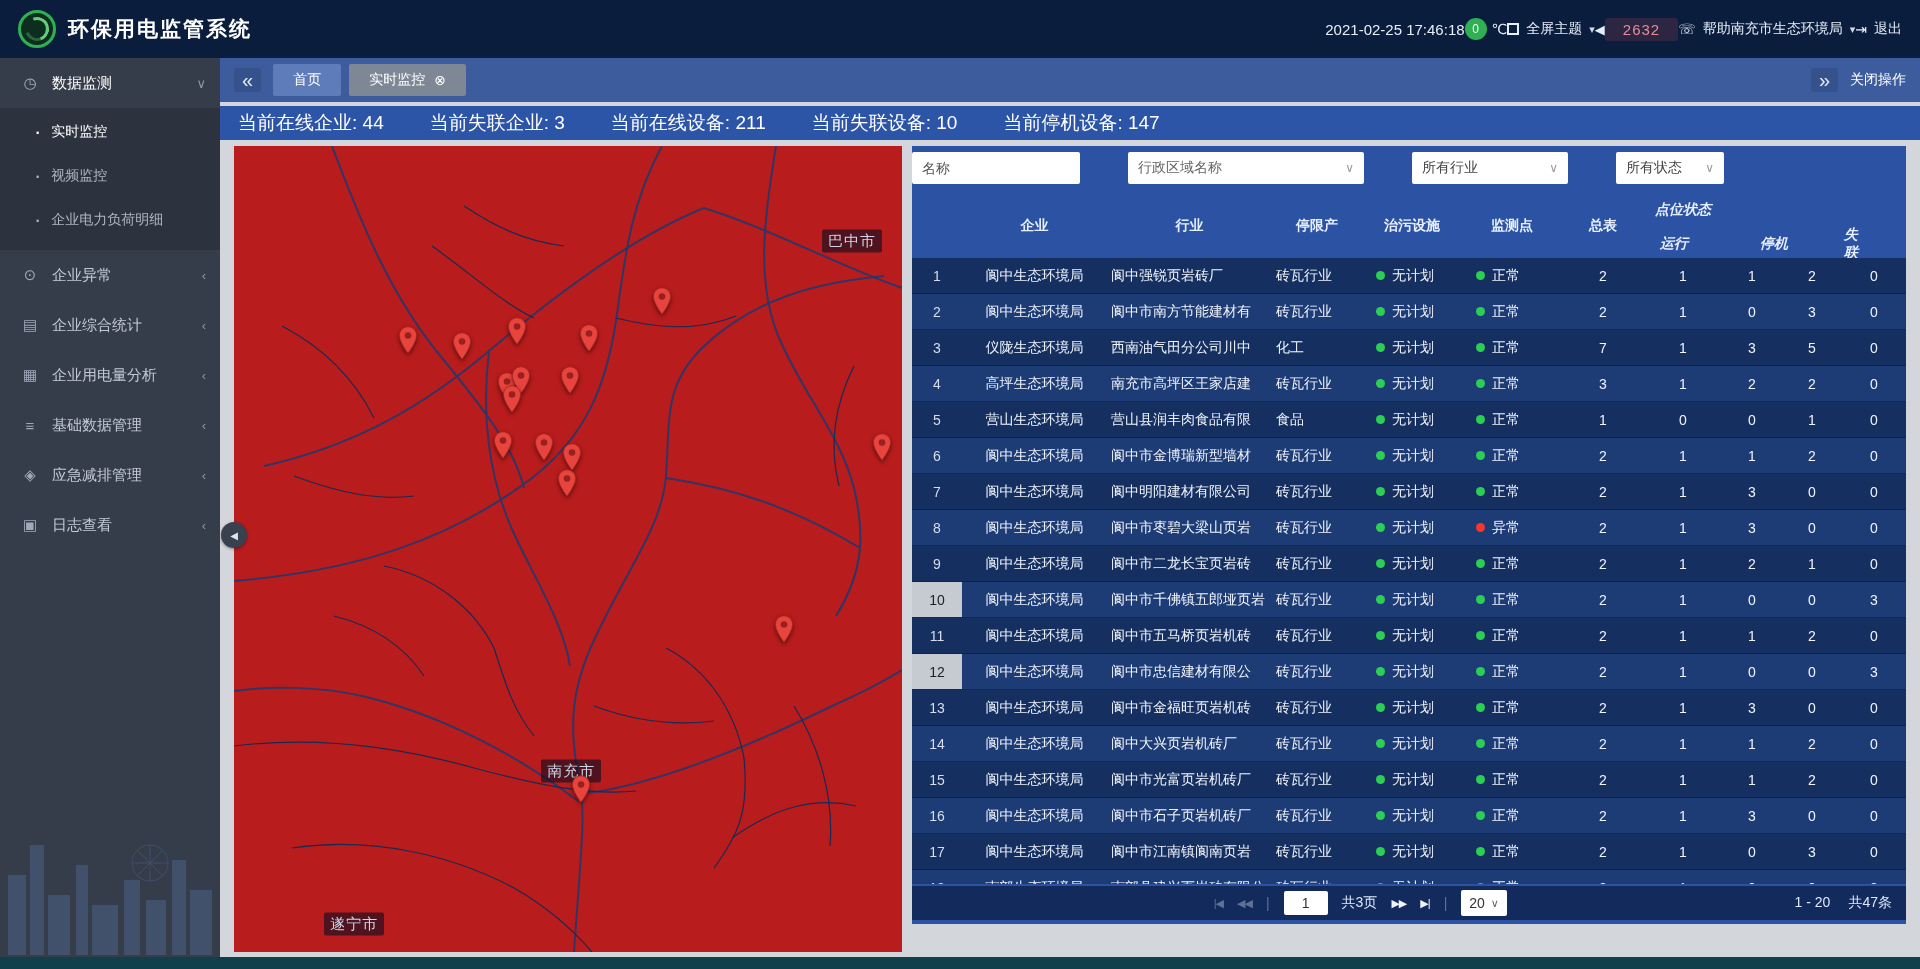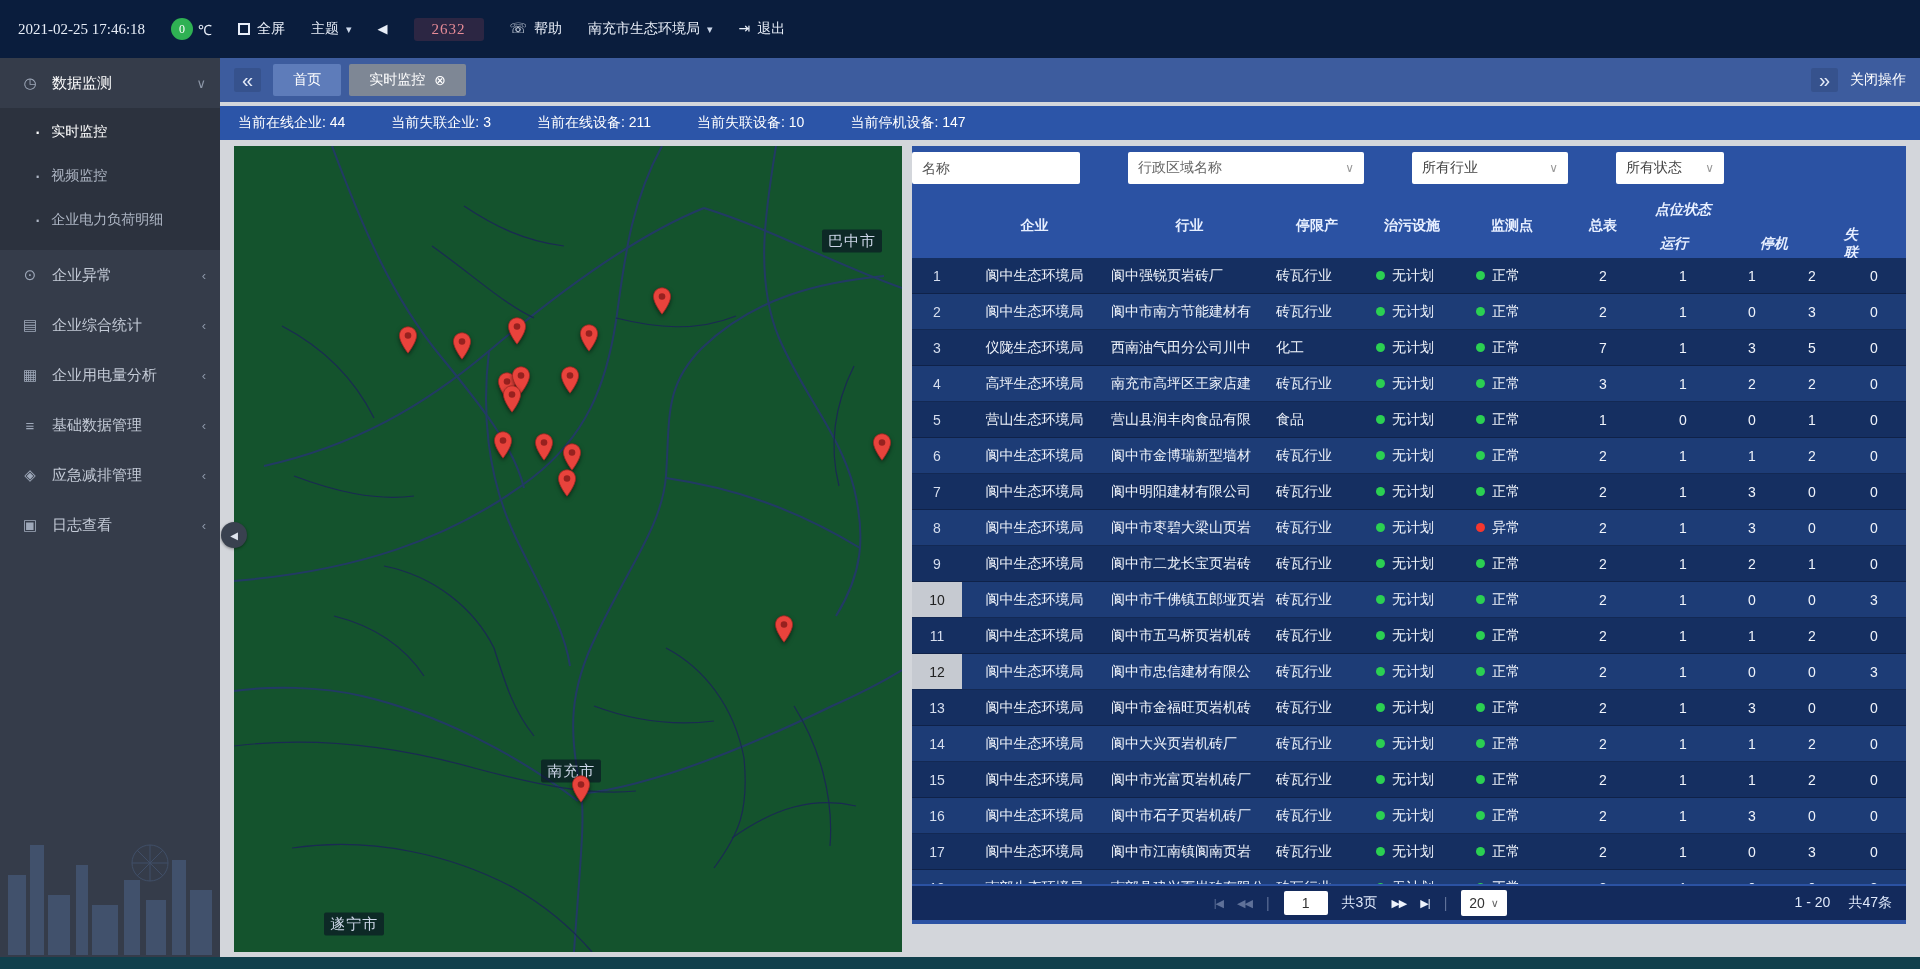--- a/index.html
+++ b/index.html
@@ -5,21 +5,21 @@
   *{margin:0;padding:0;box-sizing:border-box;}
   body{font-family:"Liberation Sans","DejaVu Sans",sans-serif;background:#d3d6db;overflow:hidden;}
   #app{position:relative;width:1920px;height:969px;background:#d3d6db;overflow:hidden;}
 
   
   .topbar{position:absolute;left:0;top:0;width:1920px;height:58px;background:#0a1d3d;display:flex;align-items:center;justify-content:space-between;padding:0 18px;z-index:30;}
   .brand{display:flex;align-items:center;gap:12px;}
   .logo{width:38px;height:38px;border-radius:50%;border:3px solid #2fb153;background:#0d2d1e;position:relative;flex:none;}
   .logo::after{content:"";position:absolute;inset:4px;border-radius:50%;border:3px solid #63cd7c;border-left-color:transparent;border-bottom-color:rgba(99,205,124,.35);transform:rotate(25deg);}
   .app-title{color:#fff;font-size:21px;font-weight:bold;letter-spacing:2px;white-space:nowrap;}
-  .topbar-right{display:flex;align-items:center;gap:26px;color:#e8eef8;font-size:14px;white-space:nowrap;font-family:Liberation Serif, serif;}
+  .topbar-right{display:flex;align-items:center;color:#e8eef8;font-size:14px;white-space:nowrap;}
   .datetime{font-size:15px;}
   .temp{display:flex;align-items:center;gap:5px;}
   .temp-badge{width:22px;height:22px;border-radius:50%;background:#2fb153;color:#fff;font-size:12px;display:flex;align-items:center;justify-content:center;}
   .top-item{display:flex;align-items:center;gap:7px;cursor:pointer;}
   .ticon{font-size:14px;line-height:1;}
   .fs-icon{width:12px;height:12px;border:2px solid #e8eef8;display:inline-block;}
   .caret{font-size:11px;color:#cdd8ea;}
   .alert-count{color:#e78b97;background:rgba(222,88,102,.16);border-radius:3px;padding:3px 18px;font-size:15px;letter-spacing:1px;}
   .speaker{font-size:13px;cursor:pointer;}
 
@@ -40,25 +40,25 @@
   .tabbar{position:absolute;left:220px;top:58px;width:1700px;height:44px;background:#3d5c9e;display:flex;align-items:center;padding:0 14px;gap:12px;z-index:10;}
   .tab-arrow{color:#e6ecf8;font-size:20px;cursor:pointer;padding:2px 8px;line-height:1;background:rgba(0,0,0,.10);border-radius:2px;}
   #tabs{display:flex;align-items:center;gap:8px;height:100%;}
   .tab{height:32px;display:flex;align-items:center;gap:9px;padding:0 20px;color:#ffffff;font-size:14px;background:#5e7cba;border-radius:2px;cursor:pointer;white-space:nowrap;}
   .tab.active{background:#7e8795;}
   .tclose{font-size:14px;cursor:pointer;}
   .tabbar-right{margin-left:auto;display:flex;align-items:center;gap:12px;color:#fff;}
   .close-ops{font-size:14px;cursor:pointer;white-space:nowrap;}
 
   
-  .statsbar{position:absolute;left:220px;top:106px;width:1700px;height:34px;background:#2c55a8;display:flex;align-items:center;padding-left:18px;gap:46px;color:#fff;font-size:14px;}
+  .statsbar{position:absolute;left:220px;top:106px;width:1700px;height:34px;background:#2c55a8;display:flex;align-items:center;padding-left:18px;gap:46px;color:#fff;font-size:19px;}
   .stat{white-space:nowrap;}
 
   
-  .map-panel{position:absolute;left:234px;top:146px;width:668px;height:806px;background:#14532d;overflow:hidden;cursor:grab;}
+  .map-panel{position:absolute;left:234px;top:146px;width:668px;height:806px;background:#b91c1c;overflow:hidden;cursor:grab;}
   .roads{position:absolute;left:0;top:0;}
   .city{position:absolute;transform:translate(-50%,-50%);color:#cdd6e8;font-size:15px;background:rgba(8,14,34,.6);padding:2px 6px;border-radius:2px;letter-spacing:1px;white-space:nowrap;}
   .pin{position:absolute;transform:translate(-50%,-100%);filter:drop-shadow(0 2px 2px rgba(0,0,0,.5));cursor:pointer;}
   .collapse-handle{position:absolute;left:221px;top:522px;width:26px;height:26px;border-radius:50%;background:#39414f;color:#dfe5ee;display:flex;align-items:center;justify-content:center;font-size:10px;cursor:pointer;z-index:15;box-shadow:0 1px 3px rgba(0,0,0,.4);}
 
   
   .data-panel{position:absolute;left:912px;top:146px;width:994px;height:778px;background:#2b52a3;overflow:hidden;}
   .filters{position:absolute;left:0;top:6px;height:32px;display:flex;gap:12px;}
   .f-input{width:168px;height:32px;border:none;border-radius:2px;padding:0 10px;font-size:14px;color:#333;background:#fff;font-family:inherit;outline:none;}
   .f-input::placeholder{color:#555;opacity:1;}
@@ -98,20 +98,24 @@
   .pg-range{display:flex;gap:18px;white-space:nowrap;}
 
   .bottom-strip{position:absolute;left:0;bottom:0;width:1920px;height:12px;background:#11404d;z-index:40;}
 </style>
 </head>
 <body>
 
 <div id="app">
 
   <header class="topbar">
+    <div class="brand">
+      <span class="logo"></span>
+      <span class="app-title">环保用电监管系统</span>
+    </div>
     <div class="topbar-right">
       <span class="datetime">2021-02-25 17:46:18</span>
       <span class="temp">
         <span class="temp-badge">0</span>
         <span>℃</span>
       </span>
       <span class="top-item">
         <span class="fs-icon"></span>
         <span>全屏</span>
       </span>

